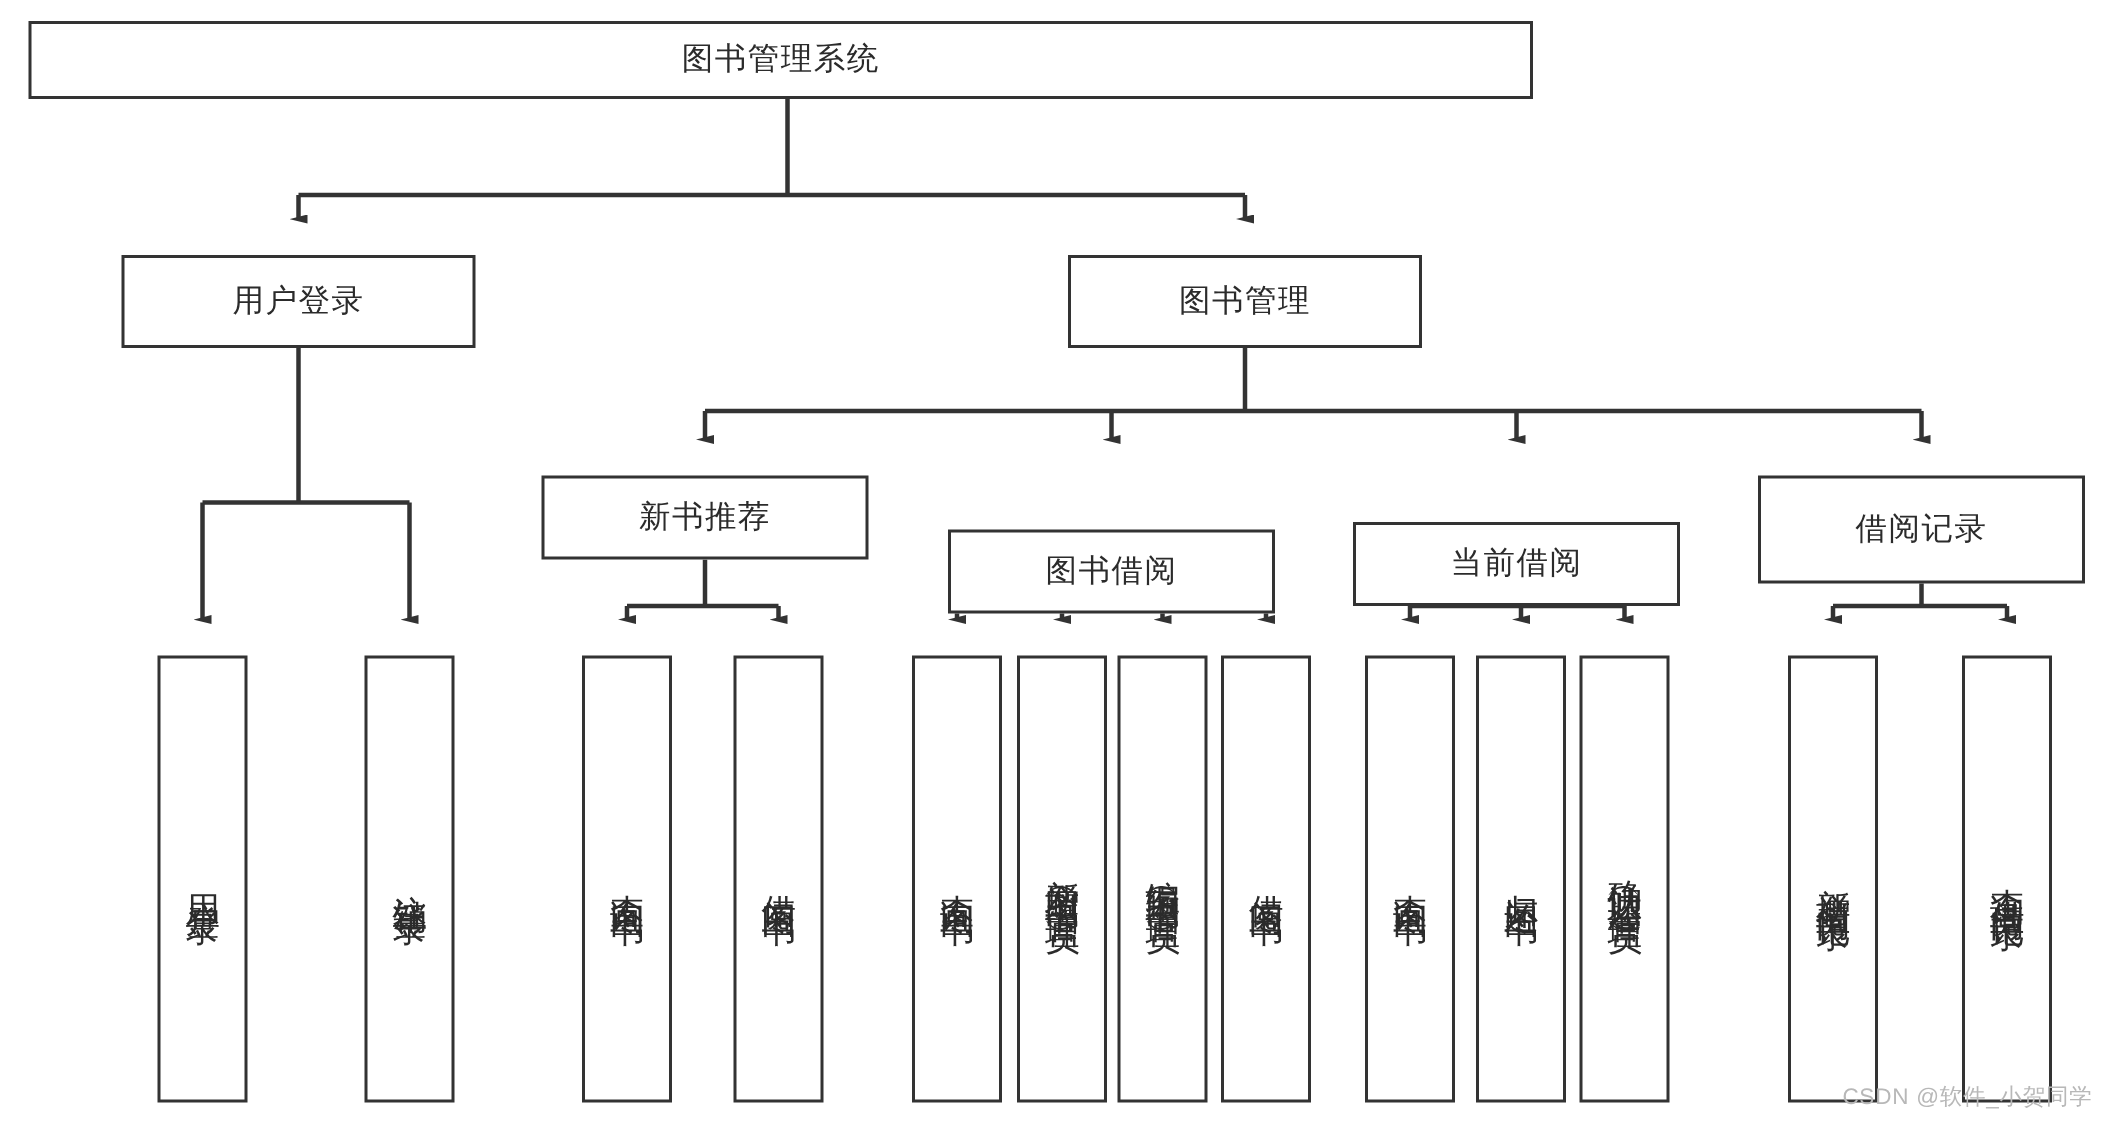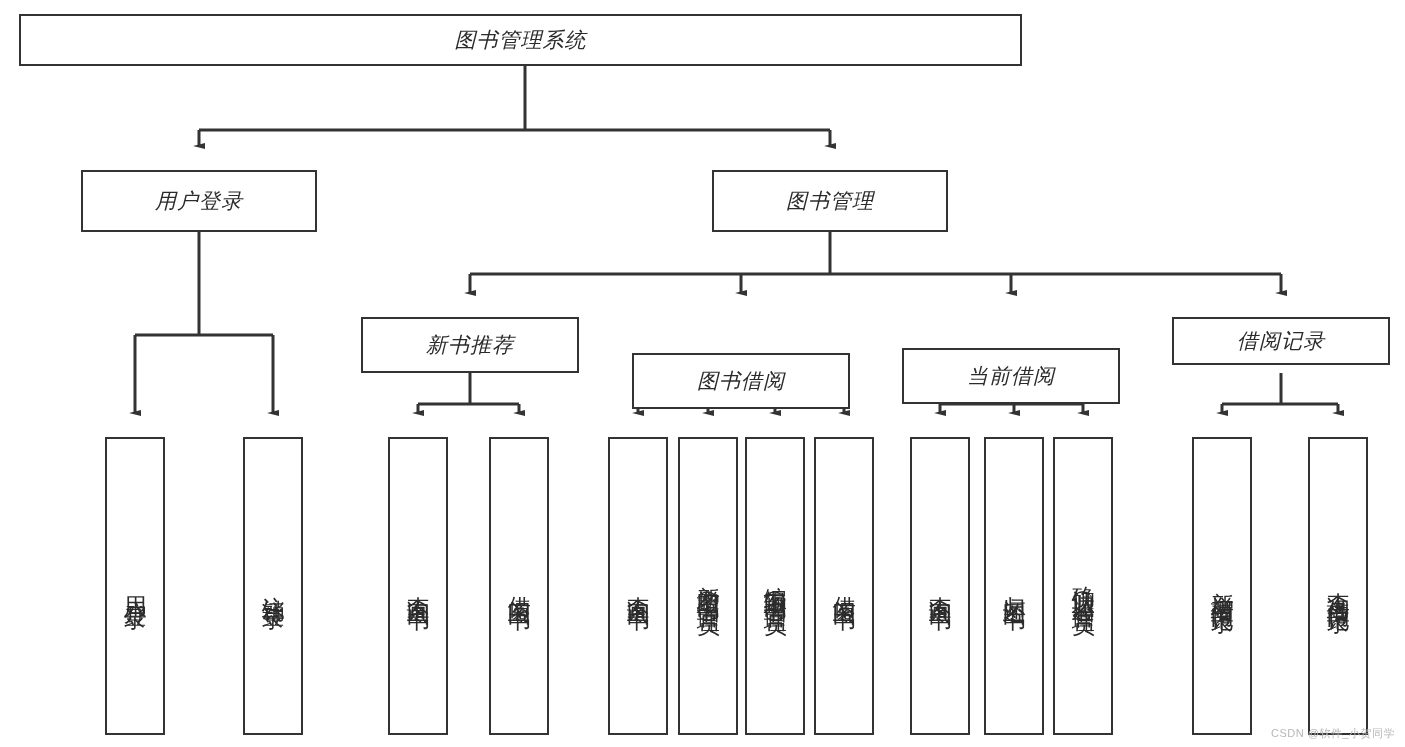--- a/index.html
+++ b/index.html
@@ -32,42 +32,41 @@
     background: #ffffff;
     display: flex;
     align-items: center;
     justify-content: center;
     color: #2b2b2b;
   }
   .node.horiz {
     font-size: 21px;
     letter-spacing: 1px;
     line-height: 1.2;
-    font-style: italic;
   }
   .node.vert {
     writing-mode: vertical-rl;
     text-orientation: upright;
     font-size: 23px;
     letter-spacing: 4px;
     line-height: 1.1;
     align-items: center;
     justify-content: center;
     padding: 4px 0;
   }
   .node.vert .label {
     writing-mode: vertical-rl;
     text-orientation: upright;
     white-space: nowrap;
   }
   .watermark {
     position: absolute;
     right: 10px;
     bottom: 6px;
-    font-size: 11px;
+    font-size: 15px;
     color: #b8b8b8;
     letter-spacing: 0.5px;
     white-space: nowrap;
   }
 </style>
 </head>
 <body>
 
 <div id="canvas">
   <svg class="wires" viewBox="0 0 1405 747">
@@ -125,21 +124,21 @@
       </div>
       <div class="node horiz" style="left: 361px; top: 317px; width: 218px; height: 56px;">
         <span class="label">新书推荐</span>
       </div>
       <div class="node horiz" style="left: 632px; top: 317px; width: 218px; height: 56px; margin-top: 36px;">
         <span class="label">图书借阅</span>
       </div>
       <div class="node horiz" style="left: 902px; top: 317px; width: 218px; height: 56px; margin-top: 31px;">
         <span class="label">当前借阅</span>
       </div>
-      <div class="node horiz" style="left: 1172px; top: 317px; width: 218px; height: 48px;">
+      <div class="node horiz" style="left: 1172px; top: 317px; width: 218px; height: 72px;">
         <span class="label">借阅记录</span>
       </div>
       <div class="node vert" style="left: 105px; top: 437px; width: 60px; height: 298px;">
         <span class="label">用户登录</span>
       </div>
       <div class="node vert" style="left: 243px; top: 437px; width: 60px; height: 298px;">
         <span class="label">注销登录</span>
       </div>
       <div class="node vert" style="left: 388px; top: 437px; width: 60px; height: 298px;">
         <span class="label">查询图书</span>

